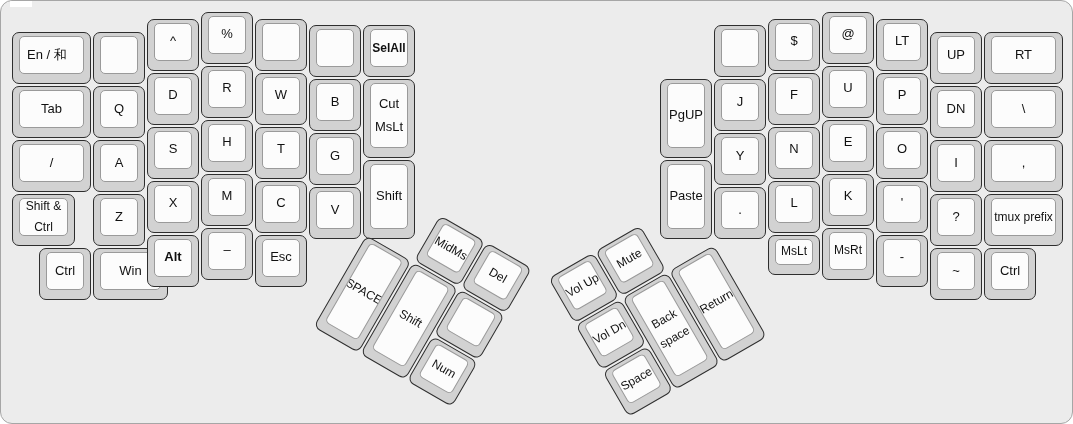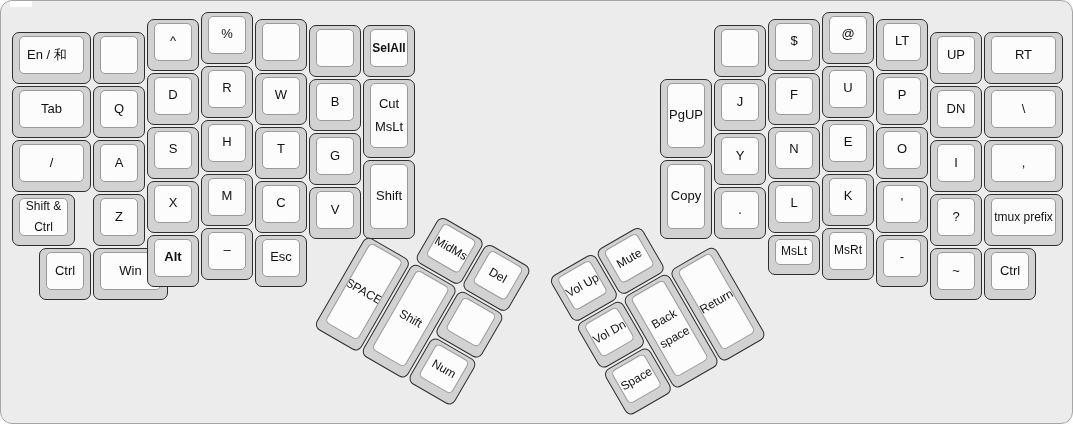--- a/index.html
+++ b/index.html
@@ -192,21 +192,21 @@
       </div>
     </div>
   <div class="section" style="width: 405px; height: 291px; left: 658px; top: 9.75px;">
       <div class="key" style="left: 1px; top: 68.5px; width: 52px; height: 79px;">
         <div class="cap">
           <span class="label">PgUP</span>
         </div>
       </div>
       <div class="key" style="left: 1px; top: 149.5px; width: 52px; height: 79px;">
         <div class="cap">
-          <span class="label">Copy</span>
+          <span class="label">Paste</span>
         </div>
       </div>
       <div class="key" style="left: 55px; top: 14.5px; width: 52px; height: 52px;">
         <div class="cap">
           <span class="label"></span>
         </div>
       </div>
       <div class="key" style="left: 55px; top: 68.5px; width: 52px; height: 52px;">
         <div class="cap">
           <span class="label">J</span>

